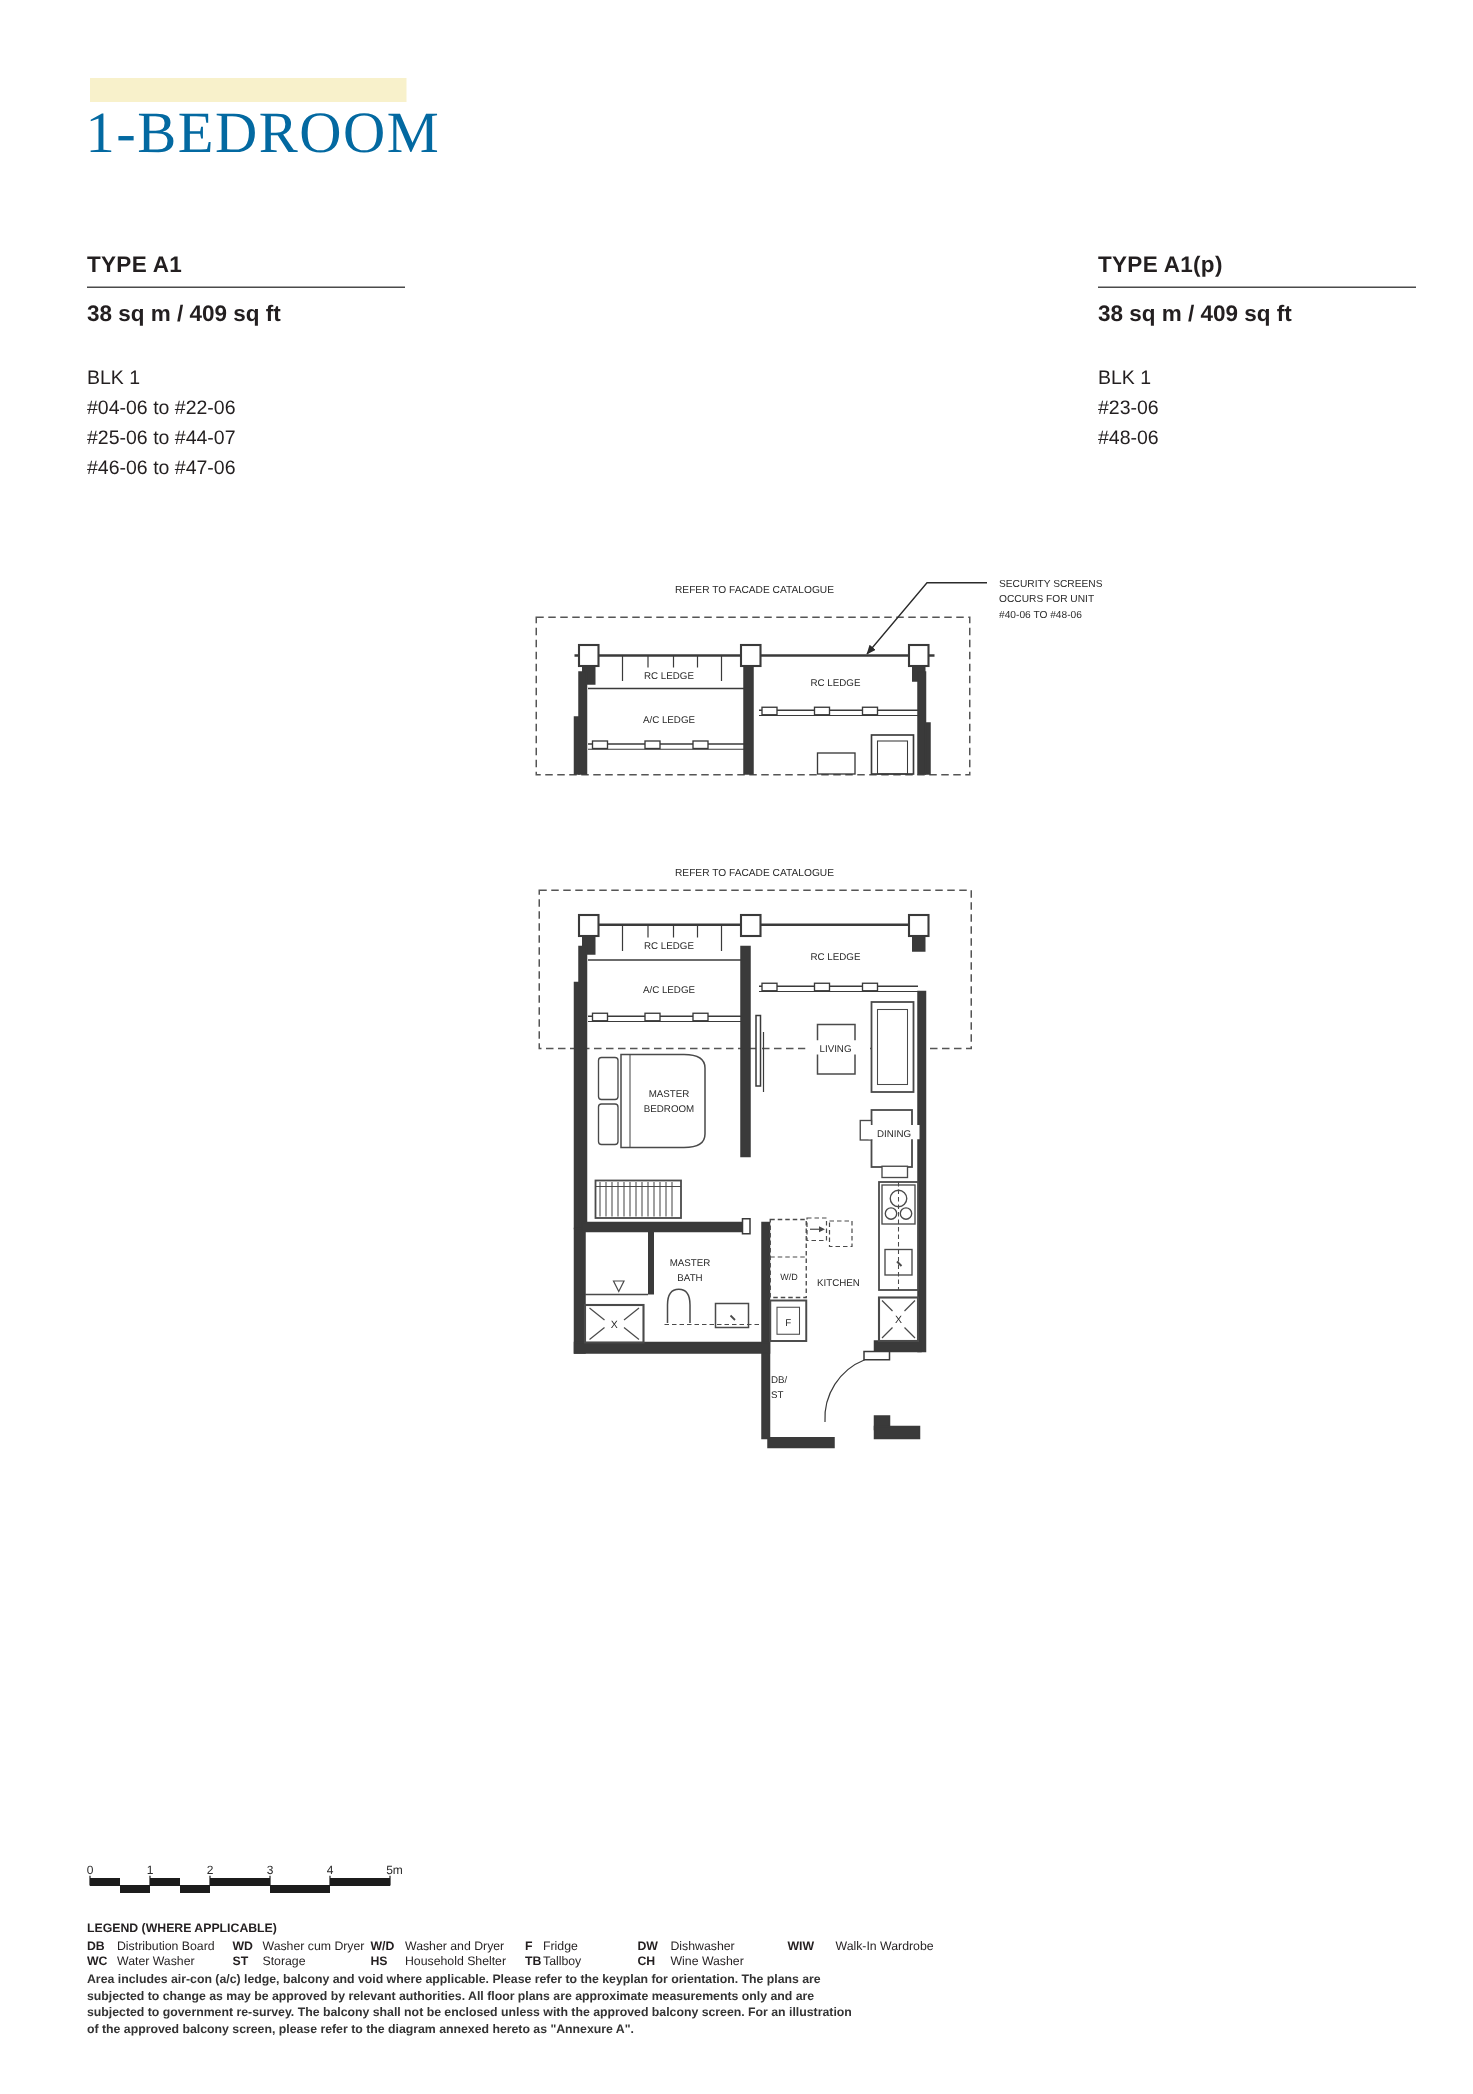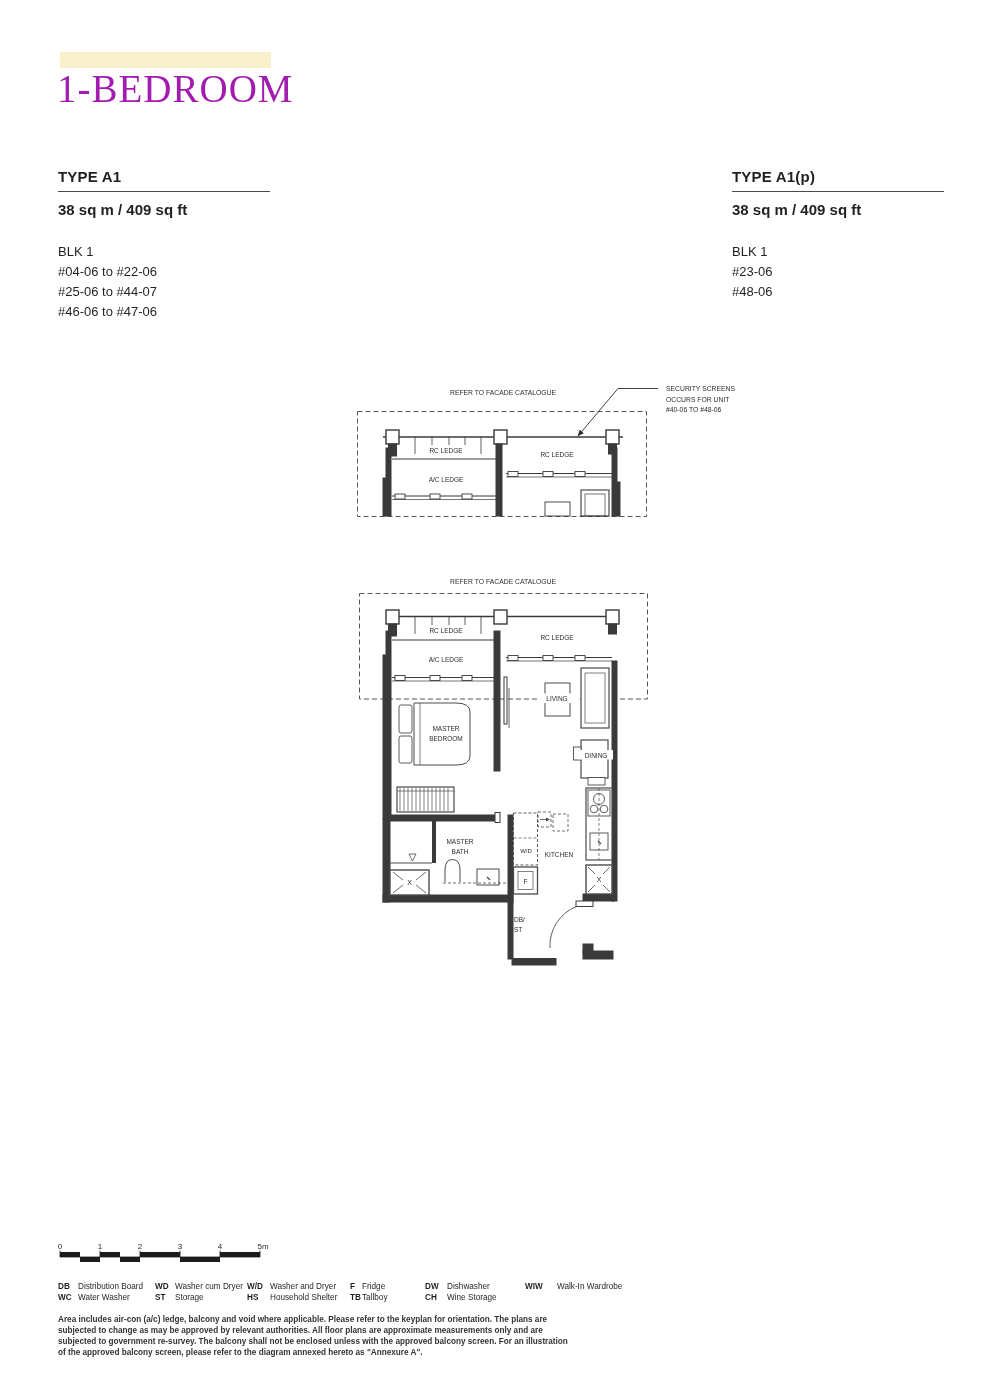--- a/index.html
+++ b/index.html
@@ -2,21 +2,21 @@
 <html><head>
 <meta charset="utf-8">
 <style>
   html,body{margin:0;padding:0;background:#fff;}
   .page{position:relative;width:982px;height:1396px;background:#fff;overflow:hidden;
         font-family:"Liberation Sans", sans-serif;color:#231f20;}
 
   .accent-bar{position:absolute;left:60px;top:52px;width:211px;height:16px;background:#f8f1cb;}
   .page-title{position:absolute;left:57px;top:66px;margin:0;
       font-family:"Liberation Serif", serif;font-weight:500;font-size:39px;
-      letter-spacing:1px;color:#a21caf;}
+      letter-spacing:1px;color:#0369a1;}
 
   .type-block{position:absolute;top:168px;width:212px;}
   .type-left{left:58px;}
   .type-right{left:732px;}
   .type-name{margin:0;font-size:15px;font-weight:bold;letter-spacing:.2px;
       padding-bottom:6px;border-bottom:1.6px solid #4a4a4a;}
   .type-area{margin-top:9px;font-size:15px;font-weight:bold;}
   .blk-list{margin-top:24px;font-size:13px;line-height:20px;}
 
   svg text{font-family:"Liberation Sans", sans-serif;fill:#2b2b2b;}
@@ -304,40 +304,41 @@
       <rect x="44" y="12" width="20" height="5"></rect>
       <rect x="84" y="12" width="40" height="5"></rect>
       <rect x="164" y="12" width="40" height="5"></rect>
       <rect x="24" y="17" width="20" height="5"></rect>
       <rect x="64" y="17" width="20" height="5"></rect>
       <rect x="124" y="17" width="40" height="5"></rect>
     </g>
   </svg>
 
   <div class="legend">
+    <div class="legend-title">LEGEND (WHERE APPLICABLE)</div>
     <div class="legend-cols">
       <div class="lcol lc0">
         <div class="lrow"><span class="labbr">DB</span><span>Distribution Board</span></div>
         <div class="lrow"><span class="labbr">WC</span><span>Water Washer</span></div>
       </div>
       <div class="lcol lc1">
         <div class="lrow"><span class="labbr">WD</span><span>Washer cum Dryer</span></div>
         <div class="lrow"><span class="labbr">ST</span><span>Storage</span></div>
       </div>
       <div class="lcol lc2">
         <div class="lrow"><span class="labbr">W/D</span><span>Washer and Dryer</span></div>
         <div class="lrow"><span class="labbr">HS</span><span>Household Shelter</span></div>
       </div>
       <div class="lcol lc3">
         <div class="lrow"><span class="labbr">F</span><span>Fridge</span></div>
         <div class="lrow"><span class="labbr">TB</span><span>Tallboy</span></div>
       </div>
       <div class="lcol lc4">
         <div class="lrow"><span class="labbr">DW</span><span>Dishwasher</span></div>
-        <div class="lrow"><span class="labbr">CH</span><span>Wine Storage</span></div>
+        <div class="lrow"><span class="labbr">CH</span><span>Wine Washer</span></div>
       </div>
       <div class="lcol lc5">
         <div class="lrow"><span class="labbr">WIW</span><span>Walk-In Wardrobe</span></div>
       </div>
     </div>
   </div>
 
   <p class="disclaimer">Area includes air-con (a/c) ledge, balcony and void where applicable. Please refer to the keyplan for orientation. The plans are subjected to change as may be approved by relevant authorities. All floor plans are approximate measurements only and are subjected to government re-survey. The balcony shall not be enclosed unless with the approved balcony screen. For an illustration of the approved balcony screen, please refer to the diagram annexed hereto as "Annexure A".</p>
 
 </div>

